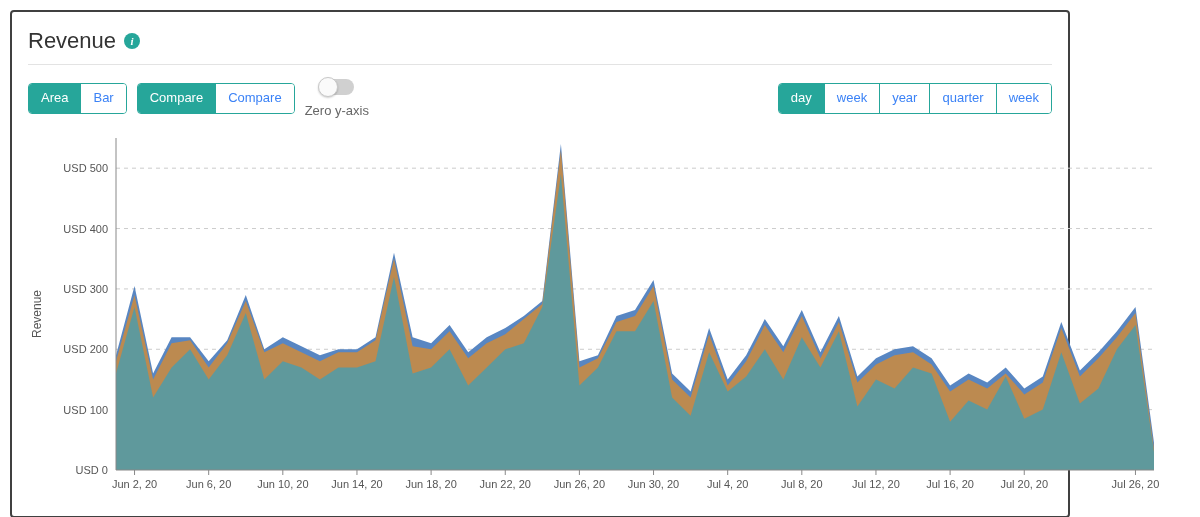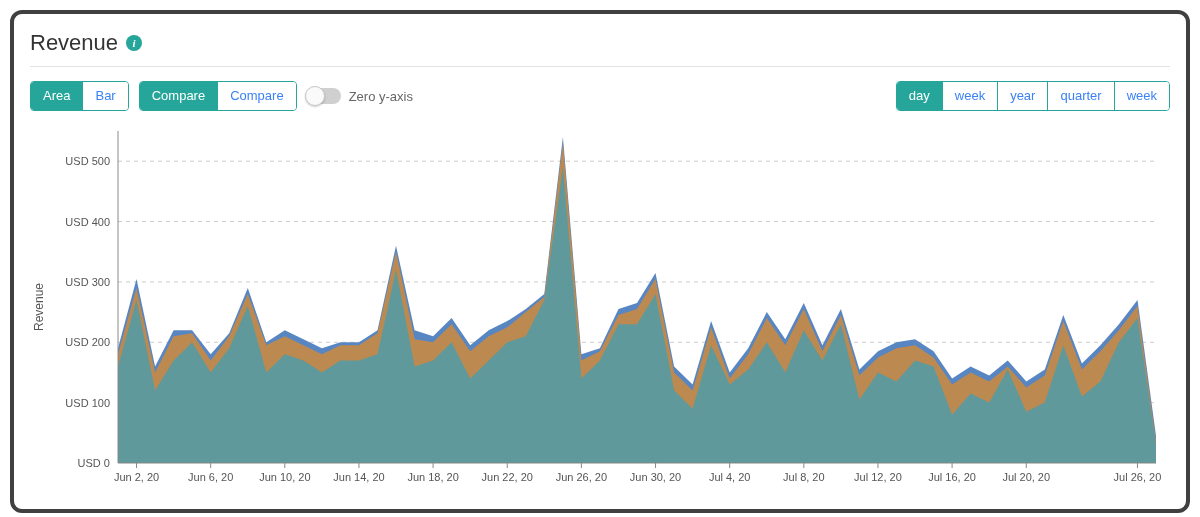--- a/index.html
+++ b/index.html
@@ -4,24 +4,24 @@
 <style>
   * { box-sizing: border-box; }
   body {
     margin: 0;
     padding: 10px;
     font-family: -apple-system, "Segoe UI", "Helvetica Neue", Arial, sans-serif;
     background: #fff;
     color: #333;
   }
   .panel {
-    border: 4px solid #404040;
-    border-radius: 12px;
+    border: 2px solid #404040;
+    border-radius: 4px;
     padding: 16px 16px 12px 16px;
-    width: 1180px;
+    width: 1060px;
   }
   .panel-header {
     display: flex;
     align-items: center;
     border-bottom: 1px solid #e3e3e3;
     padding-bottom: 10px;
     margin-bottom: 14px;
   }
   .panel-title {
     font-size: 22px;
@@ -68,20 +68,21 @@
   .btn-group button.active {
     background: #26a69a;
     color: #fff;
   }
   .switch {
     position: relative;
     display: inline-flex;
     align-items: center;
     gap: 8px;
     cursor: pointer;
+    flex-direction: column;
   }
   .switch-track {
     width: 34px; height: 16px;
     background: #d0d0d0;
     border-radius: 10px;
     position: relative;
   }
   .switch-thumb {
     position: absolute;
     left: -2px; top: -2px;

